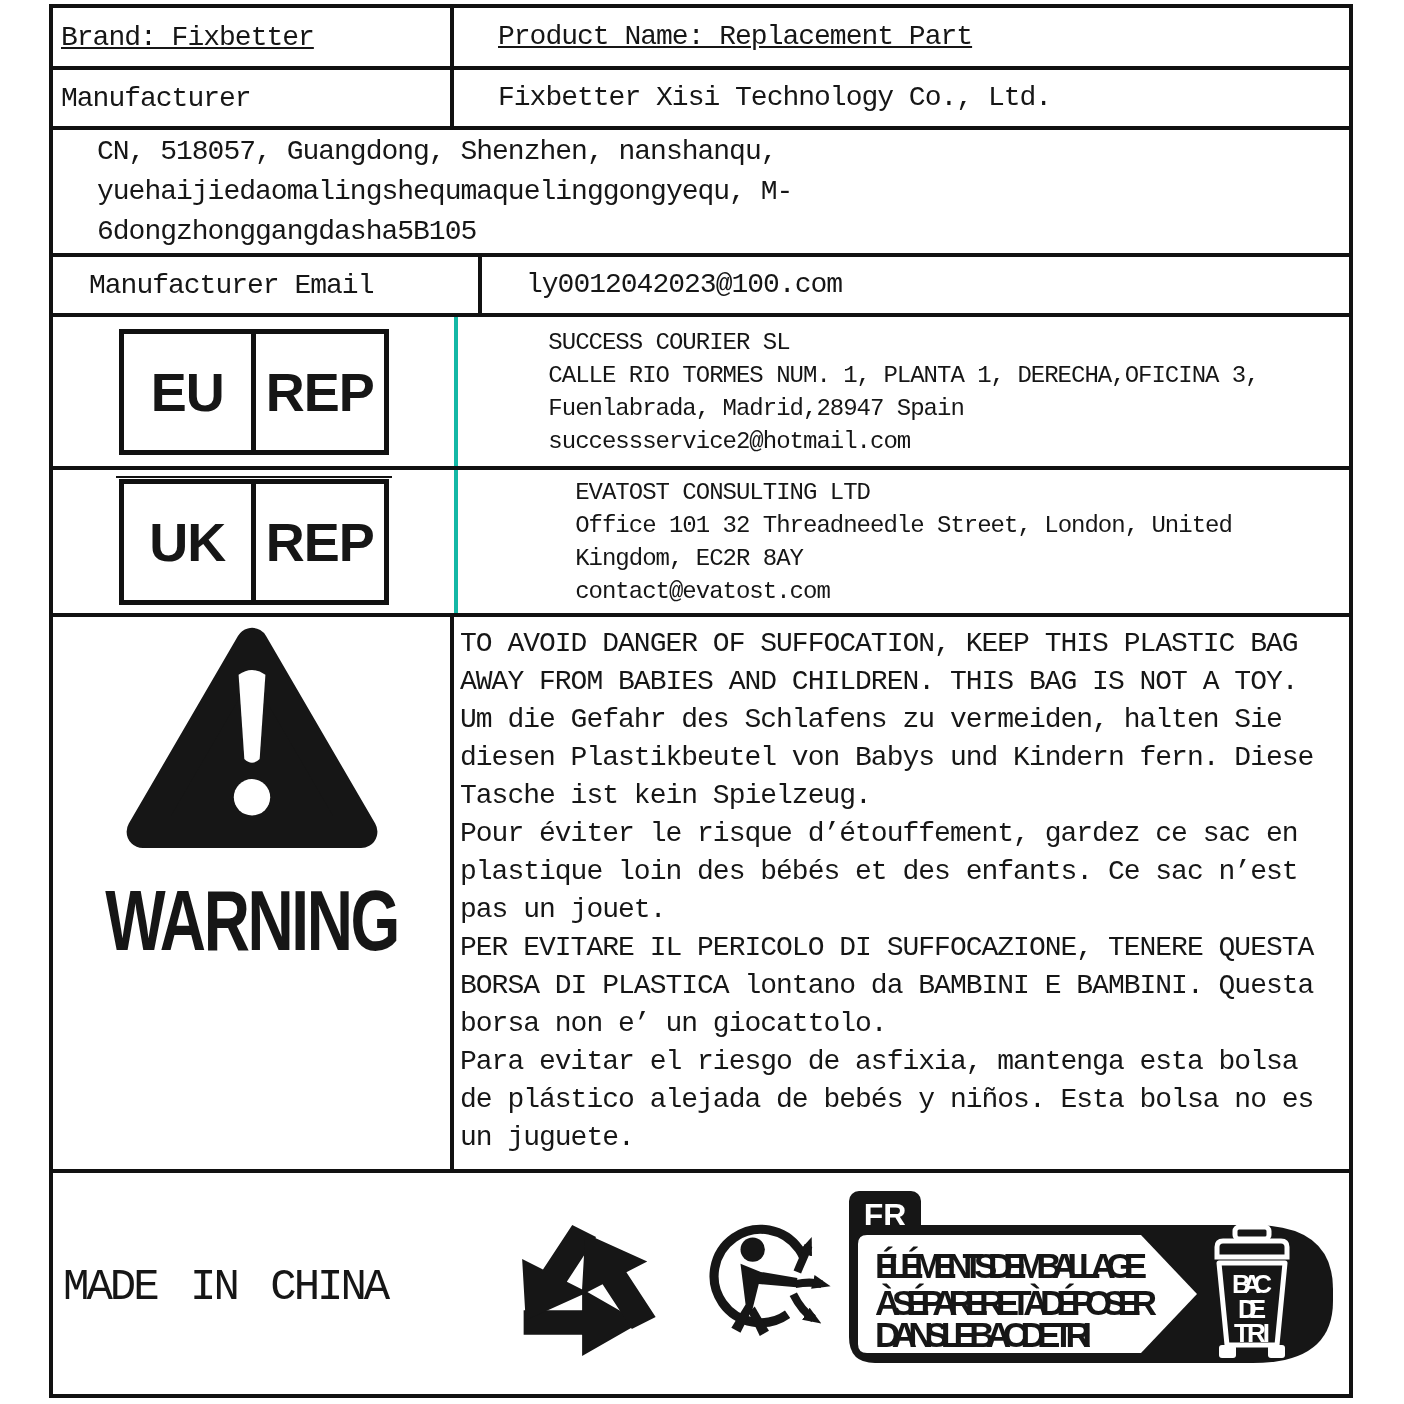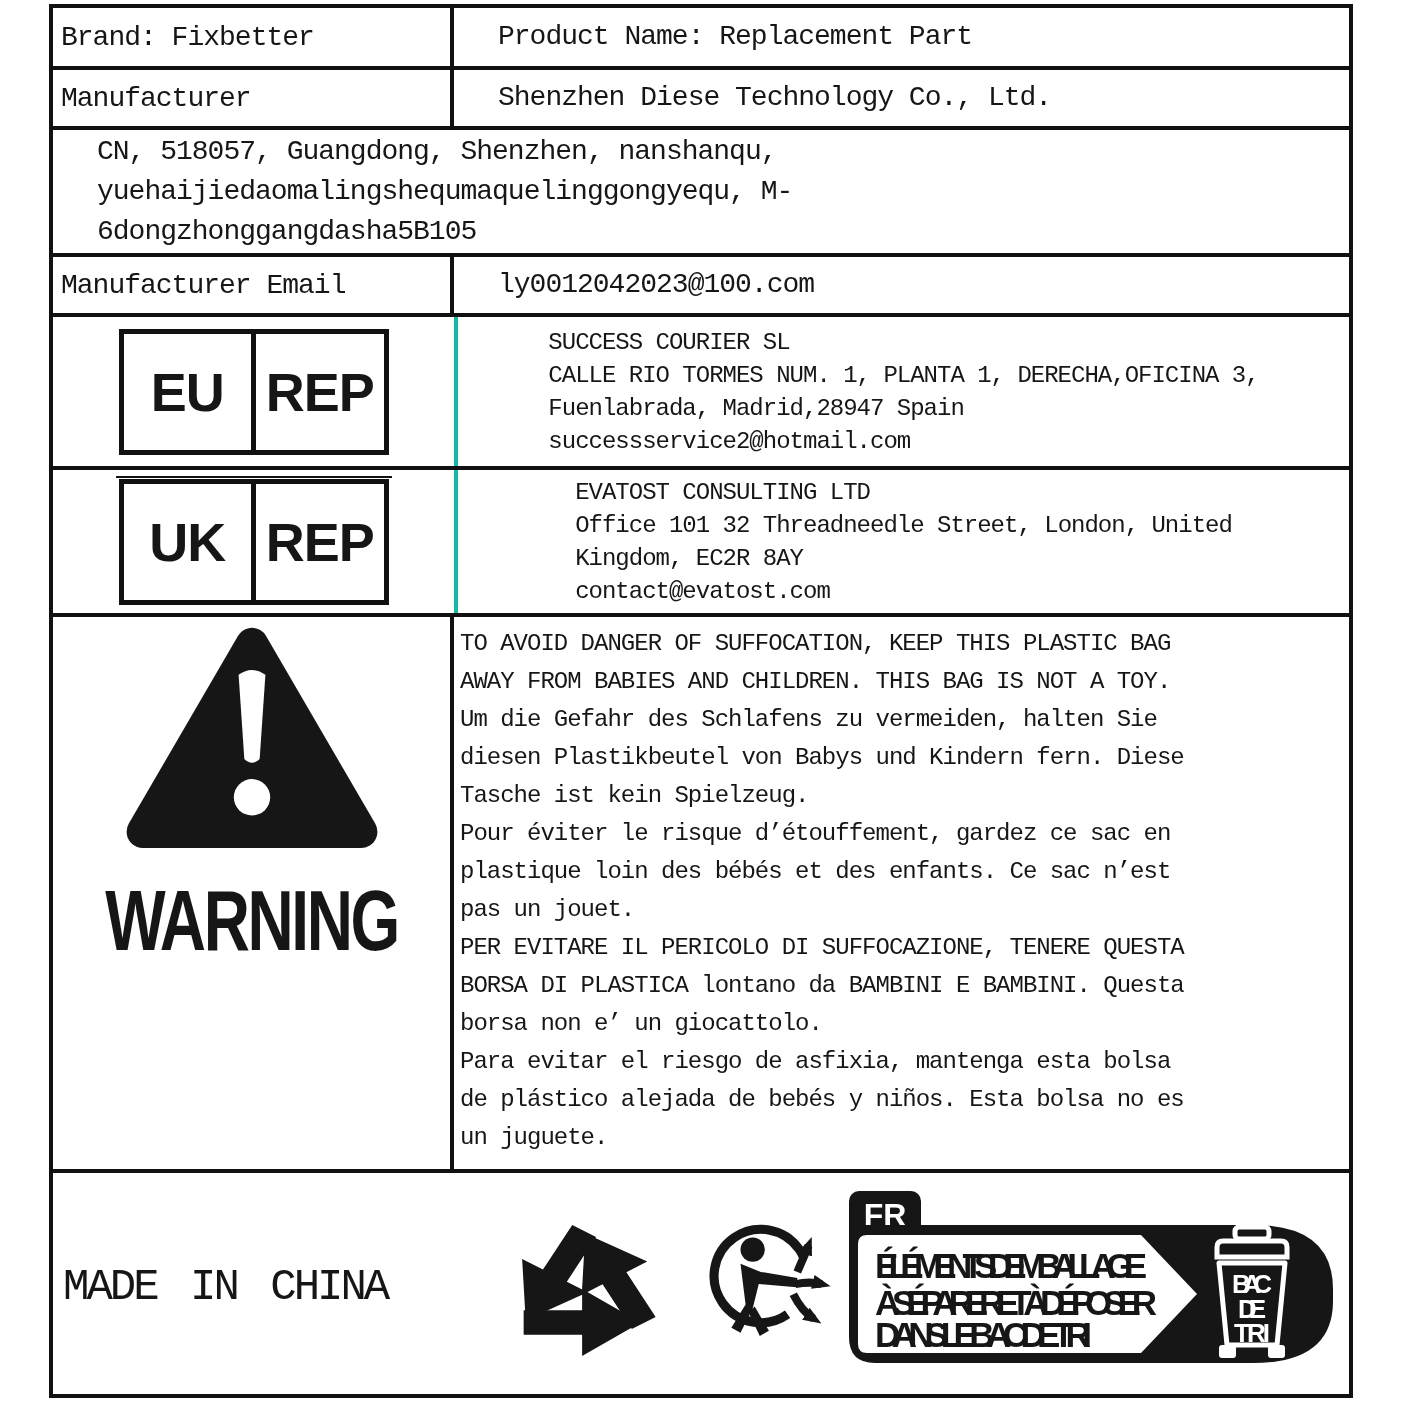--- a/index.html
+++ b/index.html
@@ -5,53 +5,53 @@
   html,body{margin:0;padding:0;background:#ffffff;}
   body{width:1404px;height:1404px;position:relative;overflow:hidden;
        font-family:"Liberation Mono", monospace;color:#161616;}
   .doc-table{position:absolute;left:49px;top:4px;width:1304px;height:1394px;
        border:4px solid #111;box-sizing:border-box;display:flex;flex-direction:column;background:#fff;}
   .row{display:flex;box-sizing:border-box;border-top:4px solid #111;flex:0 0 auto;}
   .row.first{border-top:none;}
   .cell{box-sizing:border-box;display:flex;align-items:center;font-size:28px;letter-spacing:-1px;}
   .cell-label{width:401px;border-right:4px solid #111;padding:0 8px;}
   .cell-value{flex:1;padding:0 8px;white-space:pre-line;line-height:40px;margin-left:36px;}
-  .r1{flex-basis:58px;} .r2{flex-basis:60px;} .r3{flex-basis:127px;} .r4{flex-basis:60px;}
+  .r1{flex-basis:58px;text-decoration:underline;} .r2{flex-basis:60px;} .r3{flex-basis:127px;} .r4{flex-basis:60px;padding-left:28px;}
   .r5{flex-basis:153px;} .r6{flex-basis:147px;} .r7{flex-basis:556px;} .r8{flex:1;position:relative;border-top:4px solid #111;}
   .rep-cell-left{width:401px;border-right:4px solid #14b8a6;display:flex;align-items:center;justify-content:center;position:relative;}
   .rep-box{width:270px;height:126px;border:5px solid #111;box-sizing:border-box;display:flex;background:#fff;}
   .rep-box .half{flex:1;display:flex;align-items:center;justify-content:center;
        font-family:"Liberation Sans", sans-serif;font-weight:bold;font-size:54px;letter-spacing:-1px;}
   .rep-box .half.left{border-right:5px solid #111;}
   .uk-line{position:absolute;top:6px;left:calc(50% - 138px);width:276px;height:2px;background:#111;}
   .rep-text{flex:1;display:flex;align-items:center;justify-content:center;text-align:left;
        font-size:24px;letter-spacing:-1px;line-height:33px;white-space:pre-line;}
   .warn-cell-left{width:401px;border-right:4px solid #111;display:flex;flex-direction:column;
        align-items:center;box-sizing:border-box;}
   .warn-word{font-family:"Liberation Sans", sans-serif;font-weight:bold;font-size:82px;
        letter-spacing:-3px;transform:scale(0.78,1.05);transform-origin:center top;margin-top:14px;}
-  .warn-cell-right{flex:1;padding:8px 20px 0 6px;font-size:24px;letter-spacing:-1px;
+  .warn-cell-right{flex:1;padding:8px 20px 0 6px;font-size:28px;letter-spacing:-1px;
        line-height:38px;white-space:pre-line;box-sizing:border-box;}
   .made-in{position:absolute;left:10px;top:50%;transform:translateY(-44%);
        font-size:44px;letter-spacing:-3px;word-spacing:10px;}
   .icon-abs{position:absolute;}
 </style>
 </head>
 <body>
 
 <div class="doc-table">
 
   <div class="row first r1">
     <div class="cell cell-label">Brand: Fixbetter</div>
     <div class="cell cell-value">Product Name: Replacement Part</div>
   </div>
 
   <div class="row r2">
     <div class="cell cell-label">Manufacturer</div>
-    <div class="cell cell-value">Shenzhen Diese Technology Co., Ltd.</div>
+    <div class="cell cell-value">Fixbetter Xisi Technology Co., Ltd.</div>
   </div>
 
   <div class="row r3">
     <div class="cell cell-value">CN, 518057, Guangdong, Shenzhen, nanshanqu,
 yuehaijiedaomalingshequmaquelinggongyequ, M-
 6dongzhonggangdasha5B105</div>
   </div>
 
   <div class="row r4">
     <div class="cell cell-label">Manufacturer Email</div>

